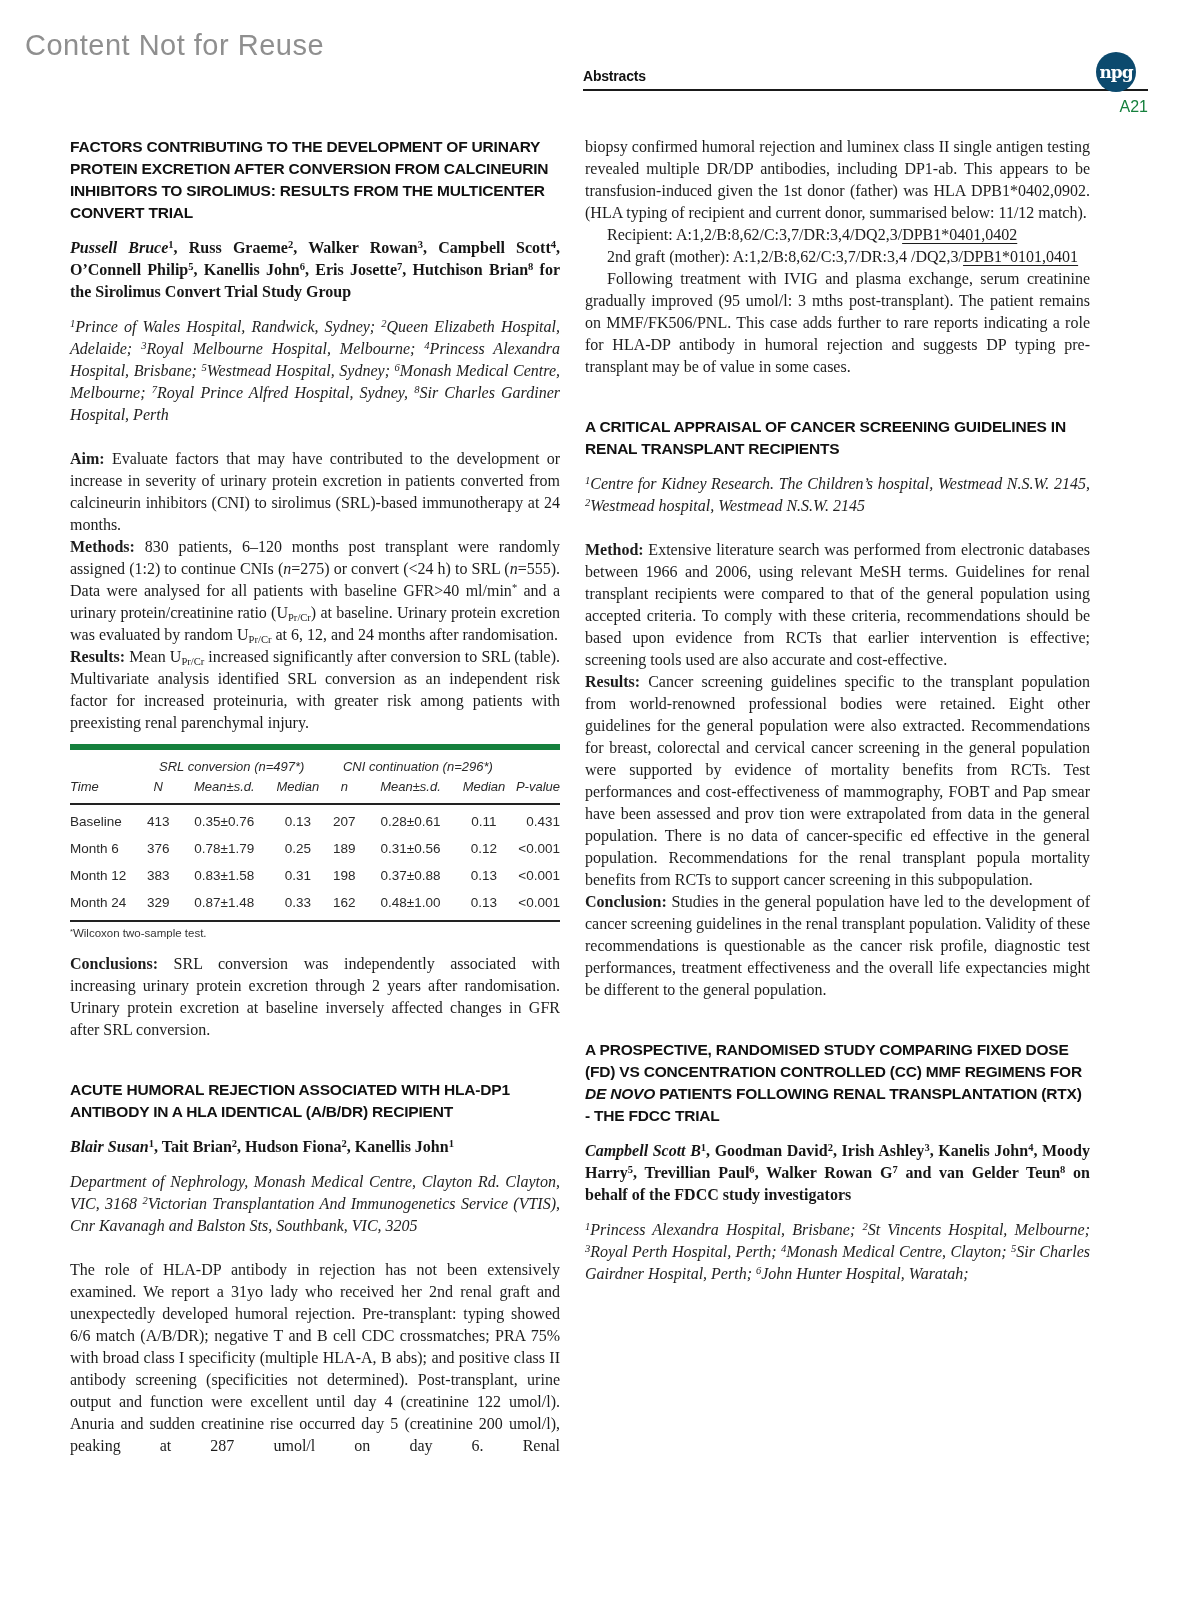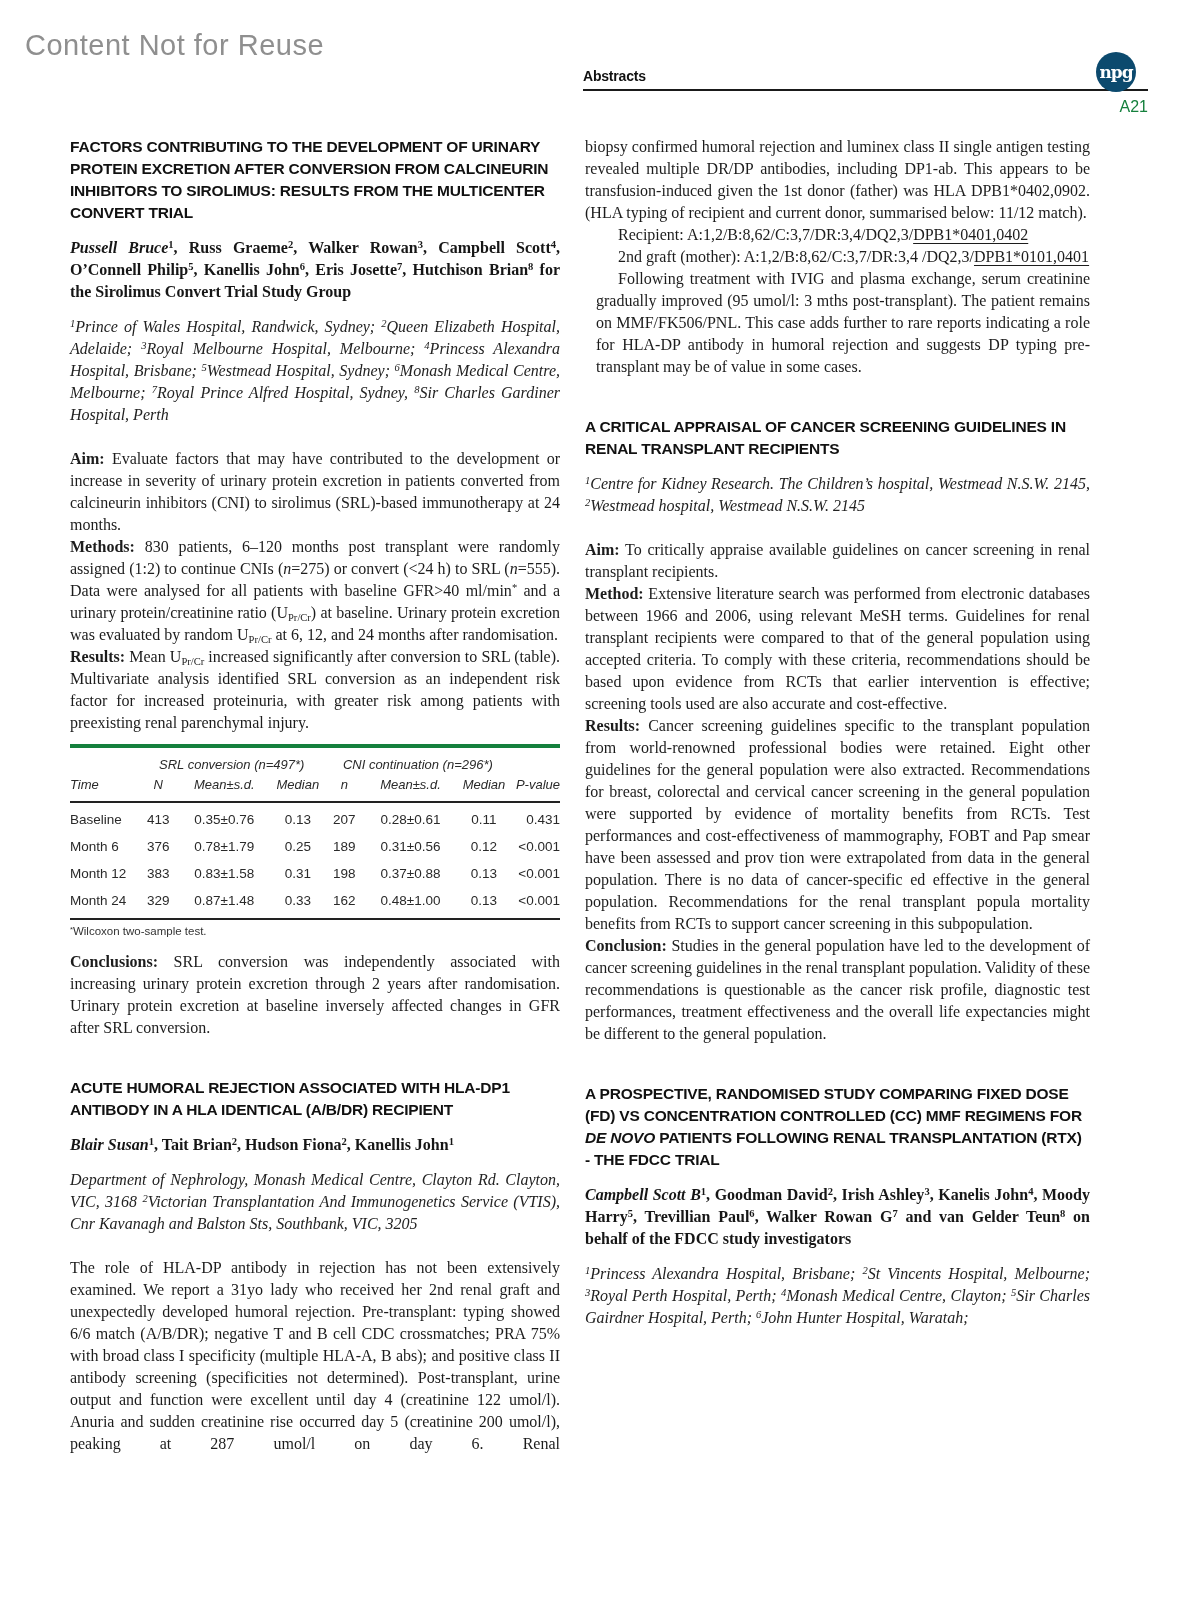--- a/index.html
+++ b/index.html
@@ -36,30 +36,30 @@
   .col-left  { left:70px;  width:490px; }
   .col-right { left:585px; width:505px; }
   
   .abs-title {
     font:bold 15.5px/22px "Liberation Sans", sans-serif; color:#111;
     letter-spacing:-0.2px; margin-bottom:13px; text-align:left;
   }
   .authors { font:bold 16px/22px "Liberation Serif", serif; color:#161616; margin-bottom:13px; text-align:justify; }
   .affil   { font:italic 16px/22px "Liberation Serif", serif; color:#222; margin-bottom:22px; text-align:justify; }
   .body    { font:400 16px/22px "Liberation Serif", serif; color:#1c1c1c; text-align:justify; }
-  .indent  { text-indent:22px;margin-left:11px; }
+  .indent  { text-indent:22px; }
   .just-all{ text-align-last:justify; }
   .abs-gap { margin-top:38px; }
   sup { font-size:66%; line-height:0; vertical-align:baseline; position:relative; top:-0.45em; }
   sub { font-size:66%; line-height:0; vertical-align:baseline; position:relative; top:0.25em; }
   u { text-decoration:underline; text-underline-offset:3px; }
   
   .tbl { width:100%; border-collapse:collapse; margin:10px 0 4px;
          font-family:"Liberation Sans", sans-serif; color:#2a2a2a;
-         border-top:4px solid #15803d; border-bottom:2px solid #222; }
+         border-top:6px solid #15803d; border-bottom:2px solid #222; }
   .tbl thead { border-bottom:2px solid #222; }
   .tbl th { font:italic 13px/16px "Liberation Sans", sans-serif; font-weight:400; }
   .tbl .group-row th { padding:9px 0 2px; text-align:center; }
   .tbl .head-row th { padding:2px 0 8px; }
   .tbl td { font:400 13.5px/16px "Liberation Sans", sans-serif; padding:5.5px 0; }
   .c-time { width:14%; text-align:left; }
   .c-n { width:8%; text-align:center; }
   .c-mean { width:19%; text-align:center; }
   .c-med { width:11%; text-align:center; }
   .c-p { width:10%; text-align:right; }
@@ -174,21 +174,20 @@
     <div>
       <p class="body">biopsy confirmed humoral rejection and luminex class II single antigen testing revealed multiple DR/DP antibodies, including DP1-ab. This appears to be transfusion-induced given the 1st donor (father) was HLA DPB1*0402,0902. (HLA typing of recipient and current donor, summarised below: 11/12 match).</p>
       <p class="body indent">Recipient: A:1,2/B:8,62/C:3,7/DR:3,4/DQ2,3/<u>DPB1*0401,0402</u></p>
       <p class="body indent">2nd graft (mother): A:1,2/B:8,62/C:3,7/DR:3,4 /DQ2,3/<u>DPB1*0101,0401</u></p>
       <p class="body indent">Following treatment with IVIG and plasma exchange, serum creatinine gradually improved (95 umol/l: 3 mths post-transplant). The patient remains on MMF/FK506/PNL. This case adds further to rare reports indicating a role for HLA-DP antibody in humoral rejection and suggests DP typing pre-transplant may be of value in some cases.</p>
     </div>
 
     <div class="abs-gap">
       <h2 class="abs-title">A CRITICAL APPRAISAL OF CANCER SCREENING GUIDELINES IN RENAL TRANSPLANT RECIPIENTS</h2>
       <p class="affil"><sup>1</sup>Centre for Kidney Research. The Children’s hospital, Westmead N.S.W. 2145, <sup>2</sup>Westmead hospital, Westmead N.S.W. 2145</p>
-      <p class="body"><b>Aim:</b> To critically appraise available guidelines on cancer screening in renal transplant recipients.</p>
       <p class="body"><b>Method:</b> Extensive literature search was performed from electronic databases between 1966 and 2006, using relevant MeSH terms. Guidelines for renal transplant recipients were compared to that of the general population using accepted criteria. To comply with these criteria, recommendations should be based upon evidence from RCTs that earlier intervention is effective; screening tools used are also accurate and cost-effective.</p>
       <p class="body"><b>Results:</b> Cancer screening guidelines specific to the transplant population from world-renowned professional bodies were retained. Eight other guidelines for the general population were also extracted. Recommendations for breast, colorectal and cervical cancer screening in the general population were supported by evidence of mortality benefits from RCTs. Test performances and cost-effectiveness of mammography, FOBT and Pap smear have been assessed and prov tion were extrapolated from data in the general population. There is no data of cancer-specific ed effective in the general population. Recommendations for the renal transplant popula mortality benefits from RCTs to support cancer screening in this subpopulation.</p>
       <p class="body"><b>Conclusion:</b> Studies in the general population have led to the development of cancer screening guidelines in the renal transplant population. Validity of these recommendations is questionable as the cancer risk profile, diagnostic test performances, treatment effectiveness and the overall life expectancies might be different to the general population.</p>
     </div>
 
     <div class="abs-gap">
       <h2 class="abs-title">A PROSPECTIVE, RANDOMISED STUDY COMPARING FIXED DOSE (FD) VS CONCENTRATION CONTROLLED (CC) MMF REGIMENS FOR <i>DE NOVO</i> PATIENTS FOLLOWING RENAL TRANSPLANTATION (RTX) - THE FDCC TRIAL</h2>
       <p class="authors"><i>Campbell Scott B</i><sup>1</sup>, Goodman David<sup>2</sup>, Irish Ashley<sup>3</sup>, Kanelis John<sup>4</sup>, Moody Harry<sup>5</sup>, Trevillian Paul<sup>6</sup>, Walker Rowan G<sup>7</sup> and van Gelder Teun<sup>8</sup> on behalf of the FDCC study investigators</p>
       <p class="affil"><sup>1</sup>Princess Alexandra Hospital, Brisbane; <sup>2</sup>St Vincents Hospital, Melbourne; <sup>3</sup>Royal Perth Hospital, Perth; <sup>4</sup>Monash Medical Centre, Clayton; <sup>5</sup>Sir Charles Gairdner Hospital, Perth; <sup>6</sup>John Hunter Hospital, Waratah;</p>
     </div>

